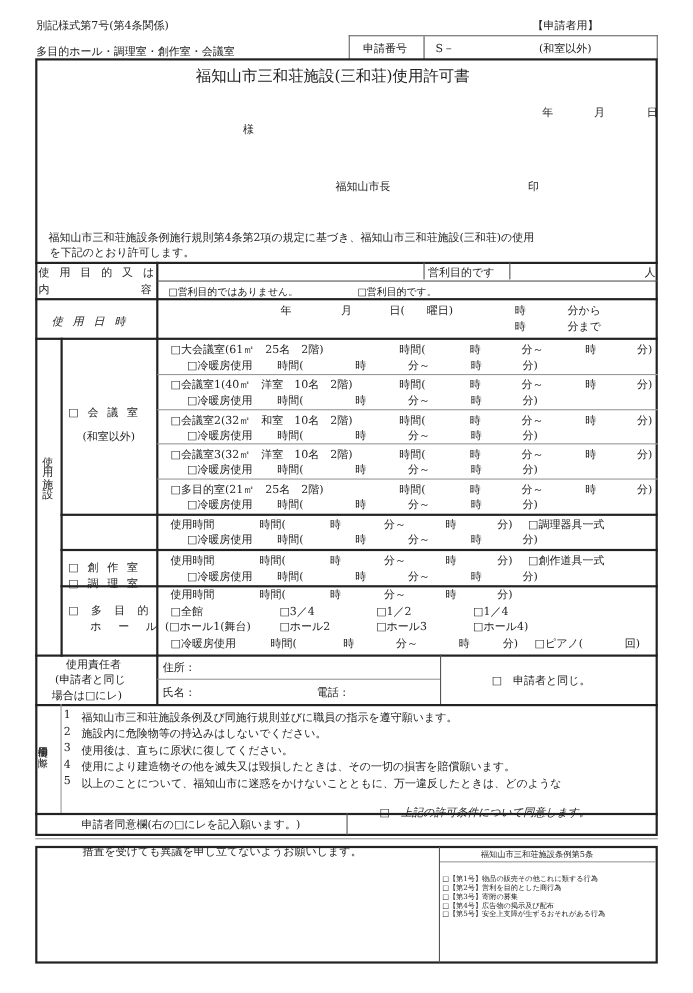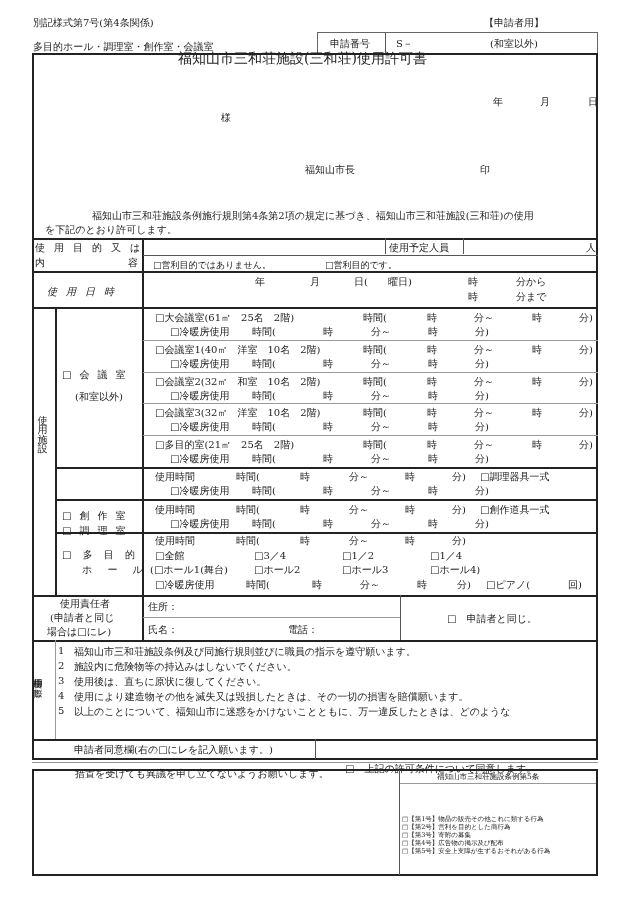--- a/index.html
+++ b/index.html
@@ -1,21 +1,21 @@
 <!DOCTYPE html>
 <html><head>
 <meta charset="utf-8">
 <style>
   html, body { margin:0; padding:0; background:#ffffff; }
   body { width:630px; height:903px; position:relative; overflow:hidden;
          font-family:"DejaVu Serif","Liberation Serif",serif; color:#222; font-size:10px; }
   .abs { position:absolute; white-space:nowrap; }
   .t10 { font-size:10px; }
   .t9 { font-size:9px; }
-  .t6 { font-size:6.5px;margin-top:20px; }
+  .t6 { font-size:6.5px; }
   .box { position:absolute; border:2px solid #222; box-sizing:border-box; }
   .hl { position:absolute; height:0; border-top:1px solid #555; }
   .hl2 { position:absolute; height:0; border-top:2px solid #222; }
   .vl { position:absolute; width:0; border-left:1px solid #555; }
   .vl2 { position:absolute; width:0; border-left:2px solid #222; }
   .gray { border-color:#999 !important; }
   .title { font-size:14px; }
   .sp { letter-spacing:9px; }
   .vert { writing-mode:vertical-rl; font-size:10px; }
 </style>
@@ -28,39 +28,39 @@
 
 <div style="position:absolute;left:317px;top:32px;width:281px;height:22px;border:1px solid #666;border-bottom:none;box-sizing:border-box;">
   <div class="vl" style="left:67px;top:0;height:21px;"></div>
   <div class="abs t10" style="left:12px;top:4px;">申請番号</div>
   <div class="abs t10" style="left:78px;top:4px;">S－</div>
   <div class="abs t10" style="left:172px;top:4px;">(和室以外)</div>
 </div>
 
 <div class="box" style="left:32px;top:53px;width:566px;height:707px;"></div>
 
-<div class="abs title" style="left:178px;top:50px;">福知山市三和荘施設(三和荘)使用許可書</div>
+<div class="abs title" style="left:178px;top:61px;">福知山市三和荘施設(三和荘)使用許可書</div>
 <div class="abs t10" style="left:493px;top:95px;">年</div>
 <div class="abs t10" style="left:540px;top:95px;">月</div>
 <div class="abs t10" style="left:588px;top:95px;">日</div>
 <div class="abs t10" style="left:221px;top:111px;">様</div>
 <div class="abs t10" style="left:305px;top:163px;">福知山市長</div>
 <div class="abs t10" style="left:480px;top:163px;">印</div>
-<div class="abs t10" style="left:44px;top:209px;margin-left:48px;">福知山市三和荘施設条例施行規則第4条第2項の規定に基づき、福知山市三和荘施設(三和荘)の使用</div>
+<div class="abs t10" style="left:44px;top:209px;">福知山市三和荘施設条例施行規則第4条第2項の規定に基づき、福知山市三和荘施設(三和荘)の使用</div>
 <div class="abs t10" style="left:45px;top:223px;">を下記のとおり許可します。</div>
 
 <div class="hl2" style="left:32px;top:238px;width:566px;"></div>
 <div class="vl2" style="left:142px;top:238px;height:71px;"></div>
 <div class="abs t10 sp" style="left:35px;top:241px;">使用目的又は</div>
 <div class="abs t10" style="left:35px;top:256px;">内</div>
 <div class="abs t10" style="left:128px;top:256px;">容</div>
 <div class="vl" style="left:385px;top:238px;height:16px;"></div>
 <div class="vl" style="left:463px;top:238px;height:16px;"></div>
 <div style="position:absolute;left:143px;top:239px;width:241px;height:15px;"></div>
-<div class="abs t10" style="left:389px;top:241px;">使用予定人員</div>
+<div class="abs t10" style="left:389px;top:241px;">営利目的です</div>
 <div style="position:absolute;left:464px;top:239px;width:120px;height:15px;"></div>
 <div class="abs t10" style="left:586px;top:241px;">人</div>
 <div class="hl" style="left:143px;top:255px;width:455px;"></div>
 <div class="abs t9" style="left:153px;top:259px;">□営利目的ではありません。</div>
 <div class="abs t9" style="left:325px;top:259px;">□営利目的です。</div>
 
 <div class="hl2" style="left:32px;top:271px;width:566px;"></div>
 <div class="abs t10 sp" style="left:47px;top:285px;font-style:italic;">使用日時</div>
 <div class="abs t10" style="left:255px;top:275px;">年</div>
 <div class="abs t10" style="left:310px;top:275px;">月</div>
@@ -237,21 +237,21 @@
     <div class="abs t10" style="left:58px;top:690px;">4</div>
     <div class="abs t10" style="left:74px;top:690px;">使用により建造物その他を滅失又は毀損したときは、その一切の損害を賠償願います。</div>
     <div class="abs t10" style="left:58px;top:705px;">5</div>
     <div class="abs t10" style="left:74px;top:705px;">以上のことについて、福知山市に迷惑をかけないことともに、万一違反したときは、どのような</div>
   </div>
 <div class="abs t10" style="left:75px;top:721px;margin-top:46px;">措置を受けても異議を申し立てないようお願いします。</div>
 
 <div class="hl2" style="left:32px;top:739px;width:566px;"></div>
 <div class="vl" style="left:315px;top:739px;height:20px;"></div>
 <div class="abs t10" style="left:74px;top:743px;">申請者同意欄(右の□にレを記入願います。)</div>
-<div class="abs t10" style="left:345px;top:762px;">□　上記の許可条件について同意します。</div>
+<div class="abs t10" style="left:345px;top:732px;font-style:italic;">□　上記の許可条件について同意します。</div>
 
 <div class="hl gray" style="left:32px;top:762px;width:566px;"></div>
 <div class="box" style="left:32px;top:769px;width:566px;height:107px;"></div>
 <div class="vl" style="left:399px;top:770px;height:105px;"></div>
 <div class="hl gray" style="left:400px;top:783px;width:196px;"></div>
 <div class="abs" style="left:437px;top:772px;font-size:7.5px;">福知山市三和荘施設条例第5条</div>
 <div id="article5-list">
     <div class="abs t6" style="left:402px;top:795px;">□【第1号】物品の販売その他これに類する行為</div>
     <div class="abs t6" style="left:402px;top:803px;">□【第2号】営利を目的とした商行為</div>
     <div class="abs t6" style="left:402px;top:811px;">□【第3号】寄附の募集</div>

